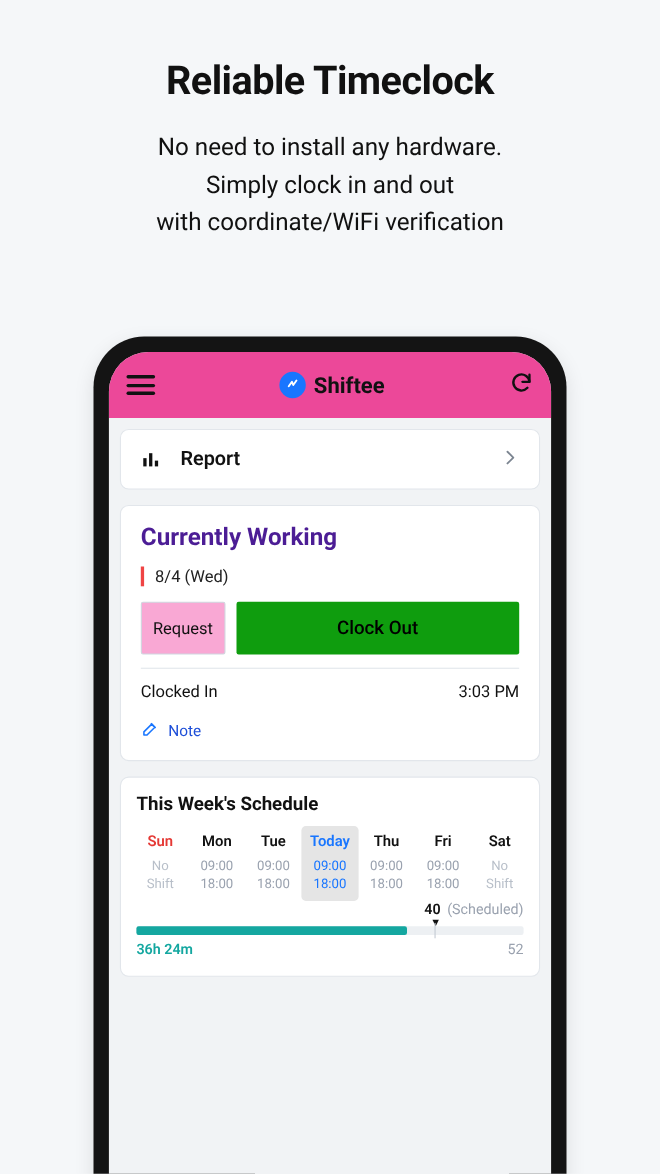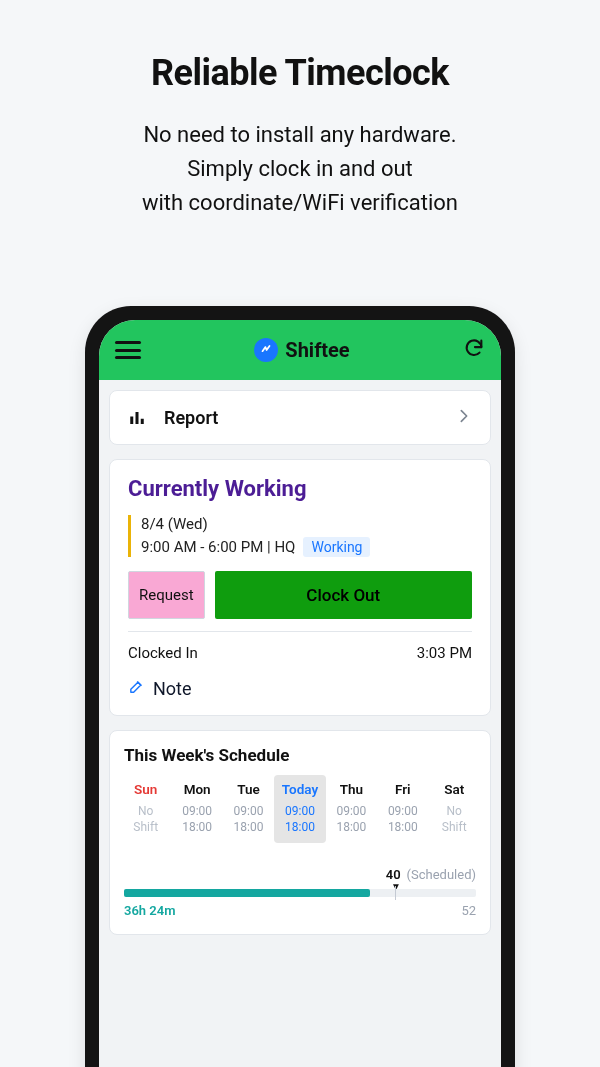--- a/index.html
+++ b/index.html
@@ -5,62 +5,62 @@
 *{margin:0;padding:0;box-sizing:border-box;font-family:-apple-system,BlinkMacSystemFont,"Segoe UI",Roboto,Helvetica,Arial,sans-serif}
 body{width:600px;height:1067px;background:#f5f7f9;overflow:hidden;position:relative}
 .hero{text-align:center;padding:52px 24px 42px}
 .hero h1{font-size:36px;font-weight:700;color:#111;letter-spacing:-.5px}
 .hero p{margin-top:24px;font-size:22px;line-height:1.55;color:#111;font-weight:400}
 
 .phone{position:absolute;left:50%;transform:translateX(-50%);top:306px;width:430px}
 .phone-frame{background:#141414;border-radius:46px 46px 0 0;padding:14px 14px 0;box-shadow:0 6px 18px rgba(0,0,0,.10)}
 .phone-screen{background:#f1f3f5;border-radius:36px 36px 0 0;overflow:hidden;height:760px}
 
-.topbar{display:flex;align-items:center;justify-content:space-between;background:#22c55e;padding:14px 16px;height:60px}
+.topbar{display:flex;align-items:center;justify-content:space-between;background:#ec4899;padding:14px 16px;height:60px}
 .menu-icon{width:26px;height:18px;display:flex;flex-direction:column;justify-content:space-between}
 .menu-icon span{height:3px;background:#111;border-radius:2px}
 .logo{display:flex;align-items:center;gap:7px;font-weight:700;font-size:20px;color:#111}
 .logo-badge{width:24px;height:24px;border-radius:50%;background:#1976ff;display:flex;align-items:center;justify-content:center}
 .logo-badge svg{width:14px;height:14px}
 .refresh-icon svg{width:22px;height:22px}
 
 .content{padding:10px}
 .card{background:#fff;border:1px solid #e2e6eb;border-radius:8px;margin-bottom:14px}
 .report-card{display:flex;align-items:center;justify-content:space-between;padding:16px 18px}
 .report-left{display:flex;align-items:center;gap:18px}
 .report-icon{width:18px;height:18px}
 .report-label{font-size:18px;font-weight:600;color:#111}
 .chev svg{width:16px;height:16px}
 
 .status-card{padding:16px 18px 12px}
 .status-title{font-size:22px;font-weight:700;color:#4c1d95;margin-bottom:14px}
-.shift-line{border-left:3px solid #eab308;padding-left:10px;margin-bottom:14px}
+.shift-line{border-left:3px solid #ef4444;padding-left:10px;margin-bottom:14px}
 .shift-date{font-size:15px;color:#222;margin-bottom:4px}
 .shift-time{display:flex;align-items:center;gap:8px;font-size:15px;color:#222}
 .working-badge{background:#e6f1ff;color:#1976ff;font-size:14px;padding:2px 8px;border-radius:3px}
 .btn-row{display:flex;gap:10px;margin-bottom:12px}
 .btn-request{background:#f9a8d4;border:1px solid #d0d6df;font-size:15px;padding:14px 10px;border-radius:2px;color:#111}
 .btn-clockout{flex:1;background:#0f9d0e;color:#000000;border:none;font-size:17px;font-weight:500;padding:14px;border-radius:2px}
 .divider{height:1px;background:#e2e6eb;margin:4px 0 12px}
 .clocked-row{display:flex;justify-content:space-between;font-size:15px;color:#111;margin-bottom:16px}
-.note-row{display:flex;align-items:center;gap:8px;color:#0f172a;font-size:18px;padding-bottom:4px}
+.note-row{display:flex;align-items:center;gap:8px;color:#1d4ed8;font-size:14px;padding-bottom:4px}
 .note-icon svg{width:17px;height:17px}
 
 .schedule-card{padding:14px 10px 16px}
 .schedule-title{font-size:17px;font-weight:700;color:#111;padding:0 4px 10px}
 .days{display:flex;width:100%}
 .day{flex:1;text-align:center;padding:6px 0 8px;border-radius:4px}
 .day.today{background:#e5e5e5}
 .day-label{font-size:13.5px;font-weight:600;color:#111;margin-bottom:6px}
 .day.sun .day-label{color:#e53935}
 .day.today .day-label{color:#1976ff}
 .day.today .day-times{color:#1976ff}
 .day-times{font-size:12px;line-height:1.35;color:#9aa2af}
 .noshift{color:#b8bfc9}
-.progress-wrap{margin-top:24px;padding:0 4px}
+.progress-wrap{margin-top:1px;padding:0 4px}
 .progress-top{position:relative;height:18px}
 .scheduled-label{position:absolute;right:0;top:0;display:flex;align-items:baseline;gap:6px;font-size:13px;color:#9aa2af}
 .scheduled-label .num{color:#111;font-weight:600}
 .marker{position:absolute;top:14px;font-size:10px;color:#111}
 .track{position:relative;height:8px;background:#edf0f3;border-radius:2px;margin-top:4px}
 .track .fill{position:absolute;left:0;top:0;bottom:0;background:#14a7a0;border-radius:2px}
 .track .tick{position:absolute;top:-3px;bottom:-3px;width:1px;background:#c4cad3}
 .progress-bottom{display:flex;justify-content:space-between;margin-top:6px;font-size:13px}
 .progress-bottom .worked{color:#14a7a0;font-weight:600}
 .progress-bottom .max{color:#9aa2af}
@@ -120,24 +120,20 @@
           <svg viewBox="0 0 24 24">
                 <path d="M8 4l8 8-8 8" stroke="#7c8591" stroke-width="2.5" fill="none" stroke-linecap="round" stroke-linejoin="round"></path>
               </svg>
         </span>
       </div>
 
       <div class="card status-card">
         <div class="status-title">Currently Working</div>
         <div class="shift-line">
           <div class="shift-date">8/4 (Wed)</div>
-          <div class="shift-time">
-            <span>9:00 AM - 6:00 PM | HQ</span>
-            <span class="working-badge">Working</span>
-          </div>
         </div>
         <div class="btn-row">
           <button class="btn-request">Request</button>
           <button class="btn-clockout">Clock Out</button>
         </div>
         <div class="divider"></div>
         <div class="clocked-row">
           <span>Clocked In</span>
           <span>3:03 PM</span>
         </div>

